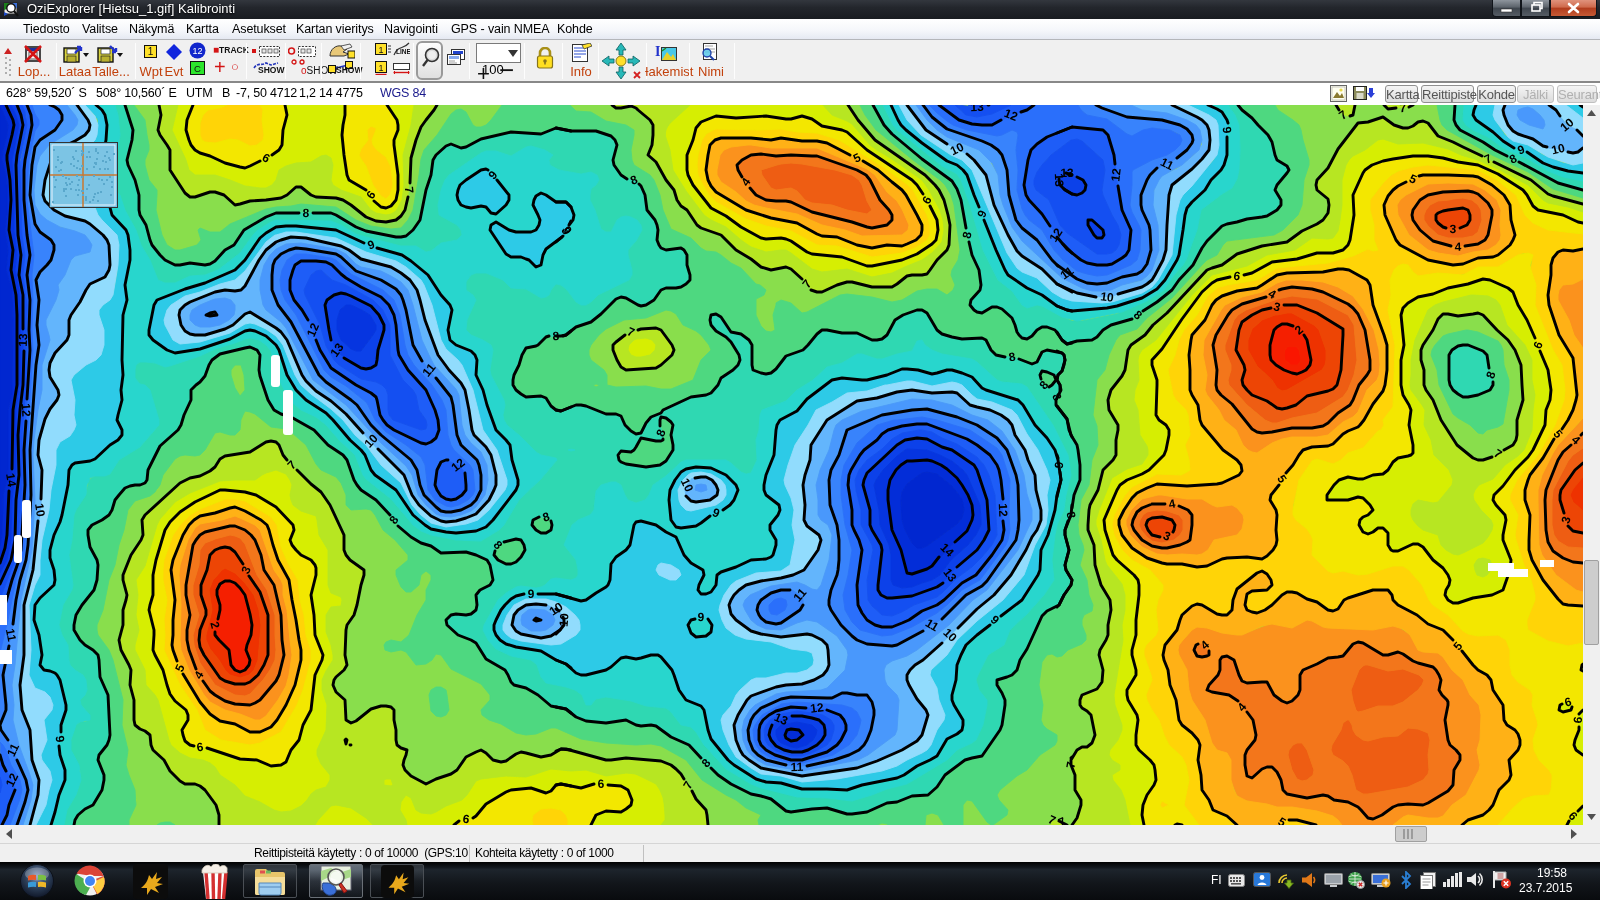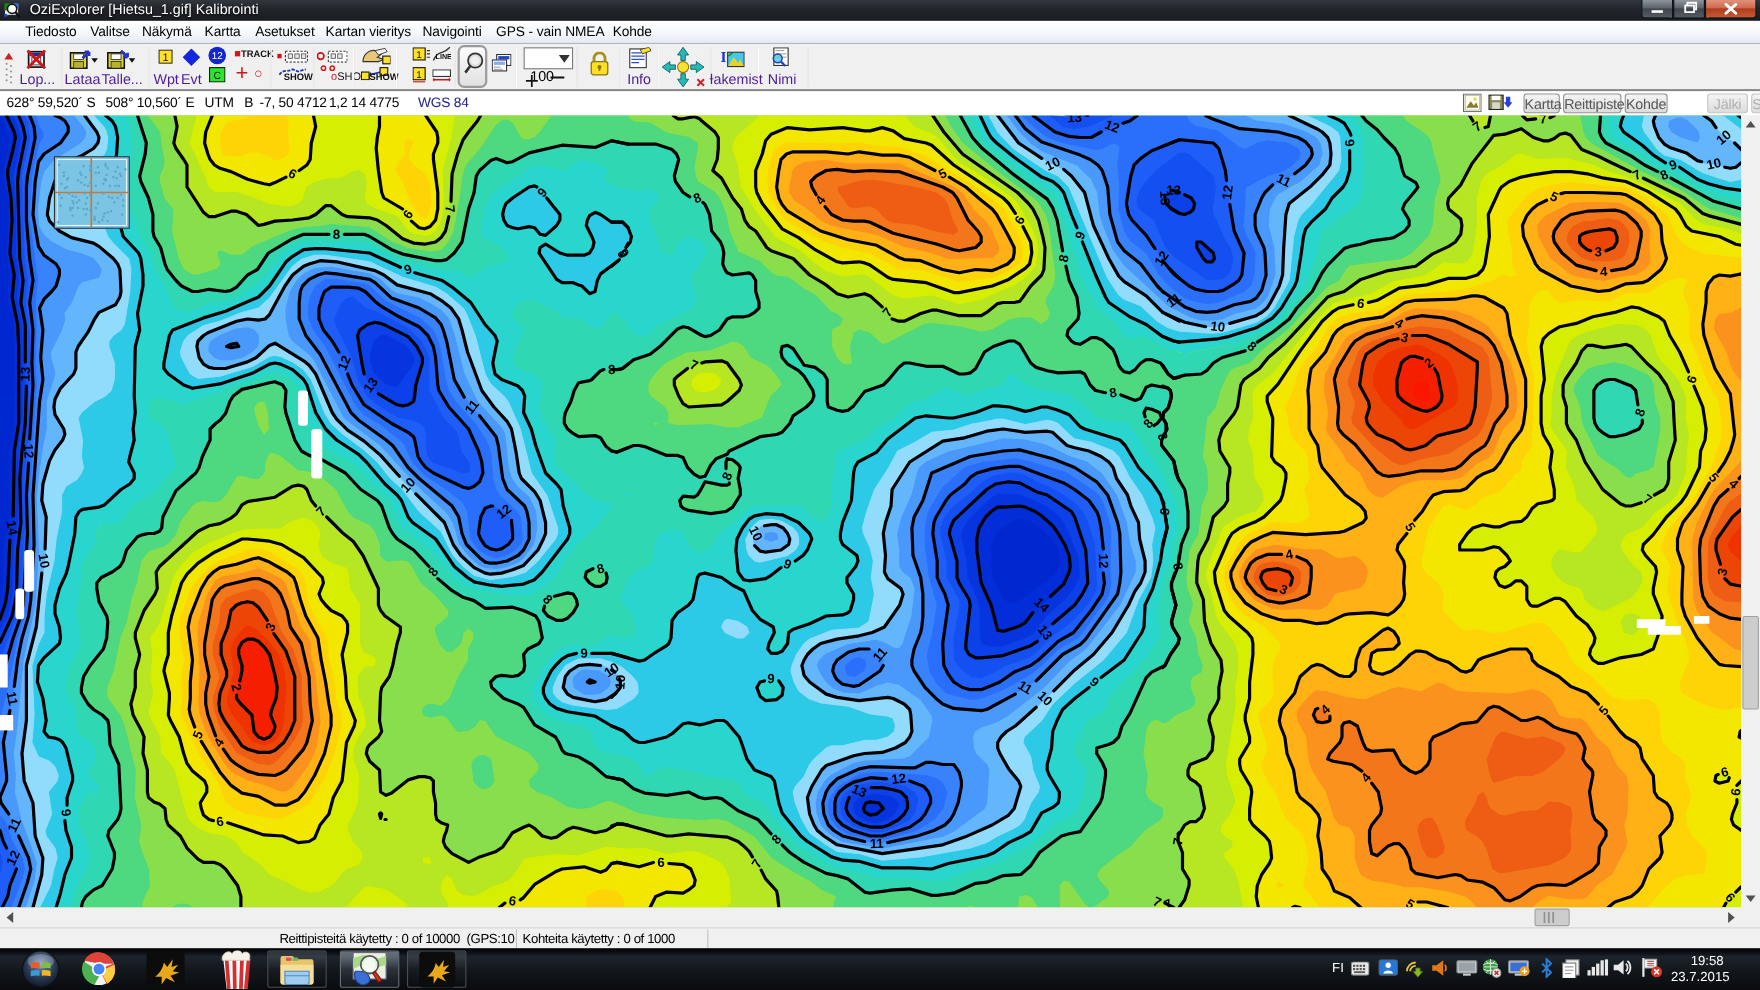--- a/index.html
+++ b/index.html
@@ -10,26 +10,26 @@
 .capbtns{position:absolute;right:3px;top:0;height:17px;display:flex;}
 .capbtn{width:29px;height:17px;border:1px solid #11151a;border-top:none;background:linear-gradient(180deg,#8e959d 0%,#5c636b 45%,#3e454d 50%,#555c64 100%);color:#fff;text-align:center;position:relative;}
 .capbtn.close{width:47px;background:linear-gradient(180deg,#e0927c 0%,#cf6a4c 45%,#b13c1d 50%,#c55a35 100%);border-bottom-right-radius:4px;}
 .capbtn.minb{border-bottom-left-radius:4px;}
 
 #menubar{position:absolute;left:0;top:19px;width:1600px;height:21px;background:linear-gradient(180deg,#ffffff 0%,#f4f6fa 60%,#e5e9f2 100%);border-bottom:1px solid #b4b6ba;font-size:12.5px;letter-spacing:-0.1px;color:#000;}
 #menubar span{position:absolute;top:3px;}
 
 #toolbar{position:absolute;left:0;top:40px;width:1600px;height:43px;background:#f0f0f0;border-bottom:2px solid #888;}
 .tsep{position:absolute;top:3px;width:1px;height:36px;background:#b8b8b8;border-right:1px solid #fdfdfd;}
-.tbtn{position:absolute;font-size:13px;color:#4c1d95;text-align:center;}
+.tbtn{position:absolute;font-size:13px;color:#c2410c;text-align:center;}
 
 #coordbar{position:absolute;left:0;top:83px;width:1600px;height:22px;background:#fff;font-size:12.5px;letter-spacing:-0.2px;color:#000;}
 #coordbar .c{position:absolute;top:3px;white-space:pre;}
 .cbtn{position:absolute;top:2px;height:18px;border:1px solid #8f8f8f;border-radius:3px;background:linear-gradient(180deg,#f4f4f4,#dcdcdc);color:#6e6e6e;font-size:13px;text-align:center;padding-top:1px;}
-.cbtn.dis{color:#b0b0b0;border-color:#c0c0c0;margin-left:35px;}
+.cbtn.dis{color:#b0b0b0;border-color:#c0c0c0;}
 
 #map{position:absolute;left:0;top:105px;width:1583px;height:720px;overflow:hidden;background:#7bdc50;}
 
 #vscroll{position:absolute;left:1583px;top:105px;width:17px;height:720px;background:#f0f0f0;}
 #hscroll{position:absolute;left:0;top:825px;width:1583px;height:18px;background:#f0f0f0;}
 #corner{position:absolute;left:1583px;top:825px;width:17px;height:18px;background:#f0f0f0;}
 .sbtn{position:absolute;background:#f0f0f0;color:#505050;}
 .sthumb{background:#cdcdcd;border:1px solid #a0a0a0;border-radius:2px;}
 
 #statusbar{position:absolute;left:0;top:843px;width:1600px;height:33px;background:#f0f0f0;border-top:1px solid #d5d5d5;font-size:13px;color:#000;}

